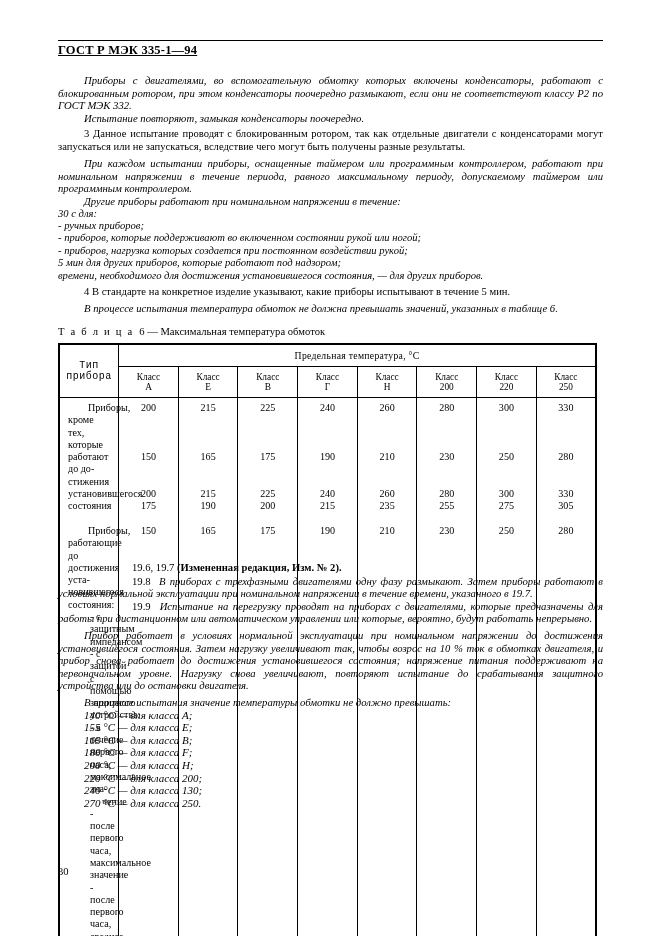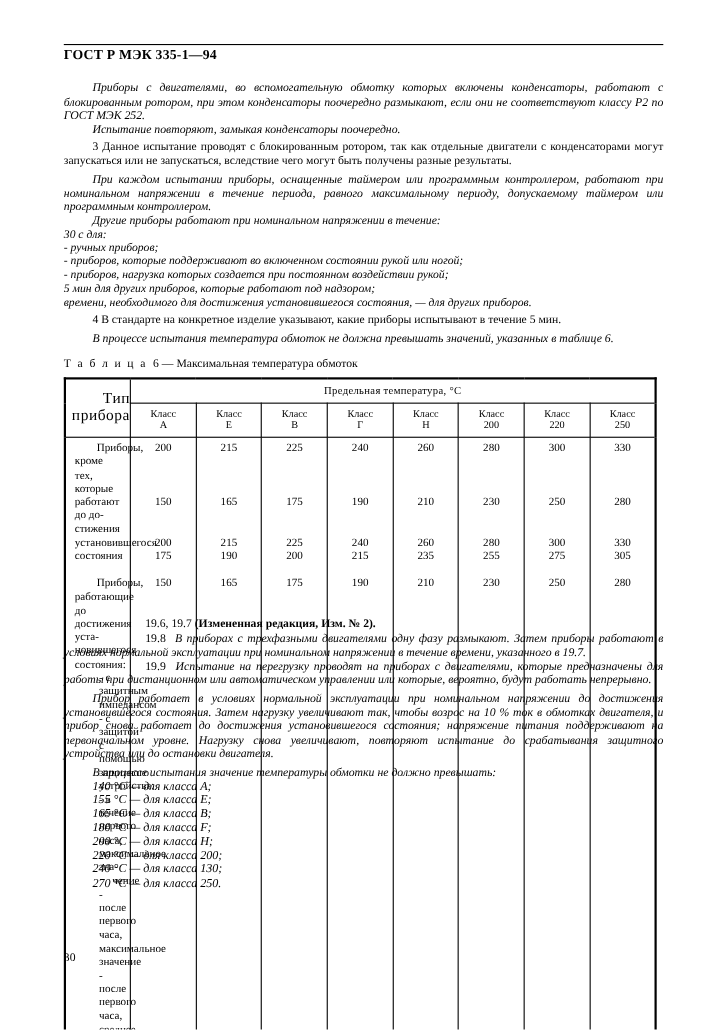--- a/index.html
+++ b/index.html
@@ -24,20 +24,21 @@
     box-sizing: border-box;
     padding: 0;
   }
 
   
   .doc-header {
     position: absolute;
     left: 58px;
     top: 40px;
     width: 545px;
+    text-decoration: underline;
   }
   .doc-header .rule {
     border-top: 1.2px solid #000;
     width: 100%;
     margin-bottom: 2px;
   }
   .doc-header .gost-id {
     font-weight: bold;
     font-size: 12.5px;
     letter-spacing: 0.2px;
@@ -101,24 +102,25 @@
     font-weight: normal;
     padding: 0;
     vertical-align: middle;
   }
   .temp-table .outer-top   { border-top-width: 2.1px; }
   .temp-table .outer-bottom{ border-bottom-width: 2.1px; }
   .temp-table .outer-left  { border-left-width: 2.1px; }
   .temp-table .outer-right { border-right-width: 2.1px; text-align: center; }
 
   th.th-type {
-    text-align: right;
+    text-align: center;
     vertical-align: middle;
     letter-spacing: 0.5px;
-    font-size: 14px;
+    font-size: 10px;
+    font-family: Liberation Mono, monospace;
   }
   th.th-group {
     text-align: center;
     height: 21px;
     font-size: 9.7px;
     letter-spacing: 0.3px;
   }
   th.th-class {
     text-align: center;
     height: 30px;
@@ -183,21 +185,21 @@
 
 <div class="page">
 
   <div class="doc-header">
     <div class="rule"></div>
     <div class="gost-id">ГОСТ Р МЭК 335-1—94</div>
   </div>
 
   <div class="content">
 
-    <p class="para italic">Приборы с двигателями, во вспомогательную обмотку которых включены конденсаторы, работа­ют с блокированным ротором, при этом конденсаторы поочередно размыкают, если они не соответ­ствуют классу Р2 по ГОСТ МЭК 252.</p>
+    <p class="para italic">Приборы с двигателями, во вспомогательную обмотку которых включены конденсаторы, работа­ют с блокированным ротором, при этом конденсаторы поочередно размыкают, если они не соответ­ствуют классу Р2 по ГОСТ МЭК 332.</p>
     <p class="para italic">Испытание повторяют, замыкая конденсаторы поочередно.</p>
     <div class="gap-sm"></div>
     <p class="para tight">3  Данное испытание проводят с блокированным ротором, так как отдельные двигатели с конденсаторами могут запускаться или не запускаться, вследствие чего могут быть получены разные результаты.</p>
     <div class="gap-sm"></div>
     <p class="para italic">При каждом испытании приборы, оснащенные таймером или программным контроллером, рабо­тают при номинальном напряжении в течение периода, равного максимальному периоду, допускаемому таймером или программным контроллером.</p>
     <p class="para italic">Другие приборы работают при номинальном напряжении в течение:</p>
     <p class="para listline">30 с для:</p>
     <p class="para listline">- ручных приборов;</p>
     <p class="para listline">- приборов, которые поддерживают во включенном состоянии рукой или ногой;</p>
     <p class="para listline">- приборов, нагрузка которых создается при постоянном воздействии рукой;</p>

